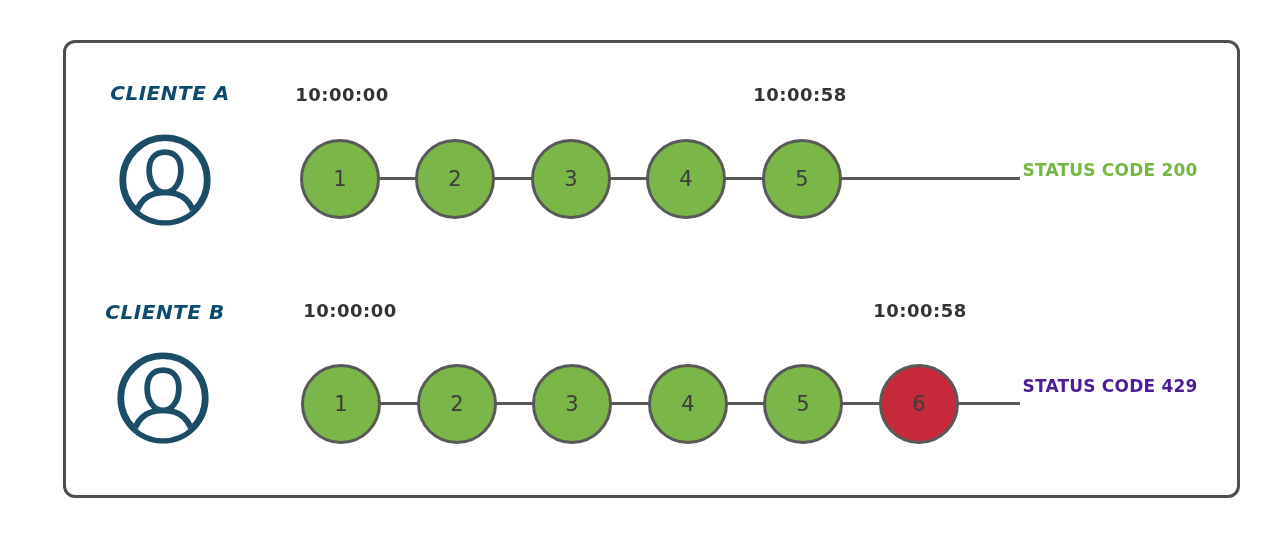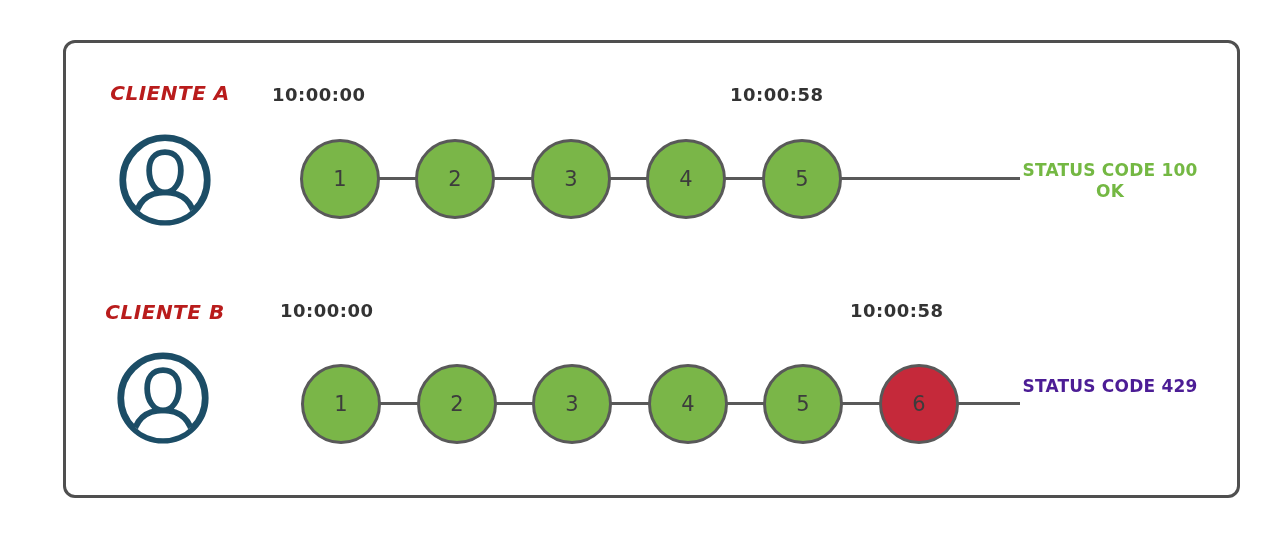--- a/index.html
+++ b/index.html
@@ -9,29 +9,29 @@
     font-family:"DejaVu Sans", sans-serif;
   }
   .frame{
     position:absolute;left:63px;top:40px;width:1177px;height:458px;
     border:3px solid #4f4f4f;border-radius:12px;box-sizing:border-box;
     background:#ffffff;
   }
   .client-label{
     position:absolute;width:160px;text-align:center;
     font-size:20px;font-weight:700;font-style:italic;
-    letter-spacing:0.5px;color:#b91c1c;
+    letter-spacing:0.5px;color:#0c4a6e;
   }
   .client-label.a{left:90px;top:81px;}
   .client-label.b{left:85px;top:300px;}
   .avatar{position:absolute;width:96px;height:96px;}
   .avatar.a{left:117px;top:132px;}
   .avatar.b{left:115px;top:350px;}
   .timestamp{
-    position:absolute;width:140px;text-align:left;
+    position:absolute;width:140px;text-align:center;
     font-size:18px;font-weight:700;color:#333333;letter-spacing:0.5px;
   }
   .ts-a-start{left:272px;top:84px;}
   .ts-a-end{left:730px;top:84px;}
   .ts-b-start{left:280px;top:300px;}
   .ts-b-end{left:850px;top:300px;}
   .timeline-line{
     position:absolute;height:3px;background:#595959;z-index:1;
   }
   .line-a{left:340px;top:177px;width:680px;}
@@ -81,22 +81,21 @@
 
 <div class="timeline-line line-a"></div>
 
 <div class="request-circle row-a-circle" style="left:300px" data-state="ok">1</div>
 <div class="request-circle row-a-circle" style="left:415px" data-state="ok">2</div>
 <div class="request-circle row-a-circle" style="left:531px" data-state="ok">3</div>
 <div class="request-circle row-a-circle" style="left:646px" data-state="ok">4</div>
 <div class="request-circle row-a-circle" style="left:762px" data-state="ok">5</div>
 
 <div class="status-block status-a">
-  <span class="status-line">STATUS CODE 100</span>
-  <span class="status-line">OK</span>
+  <span class="status-line">STATUS CODE 200</span>
 </div>
 
 <div class="client-label b">CLIENTE B</div>
 
 <div class="avatar b">
   <svg viewBox="0 0 100 100" width="96" height="96">
     <defs>
         <clipPath id="avclip-b">
           <circle cx="50" cy="50" r="42"></circle>
         </clipPath>

